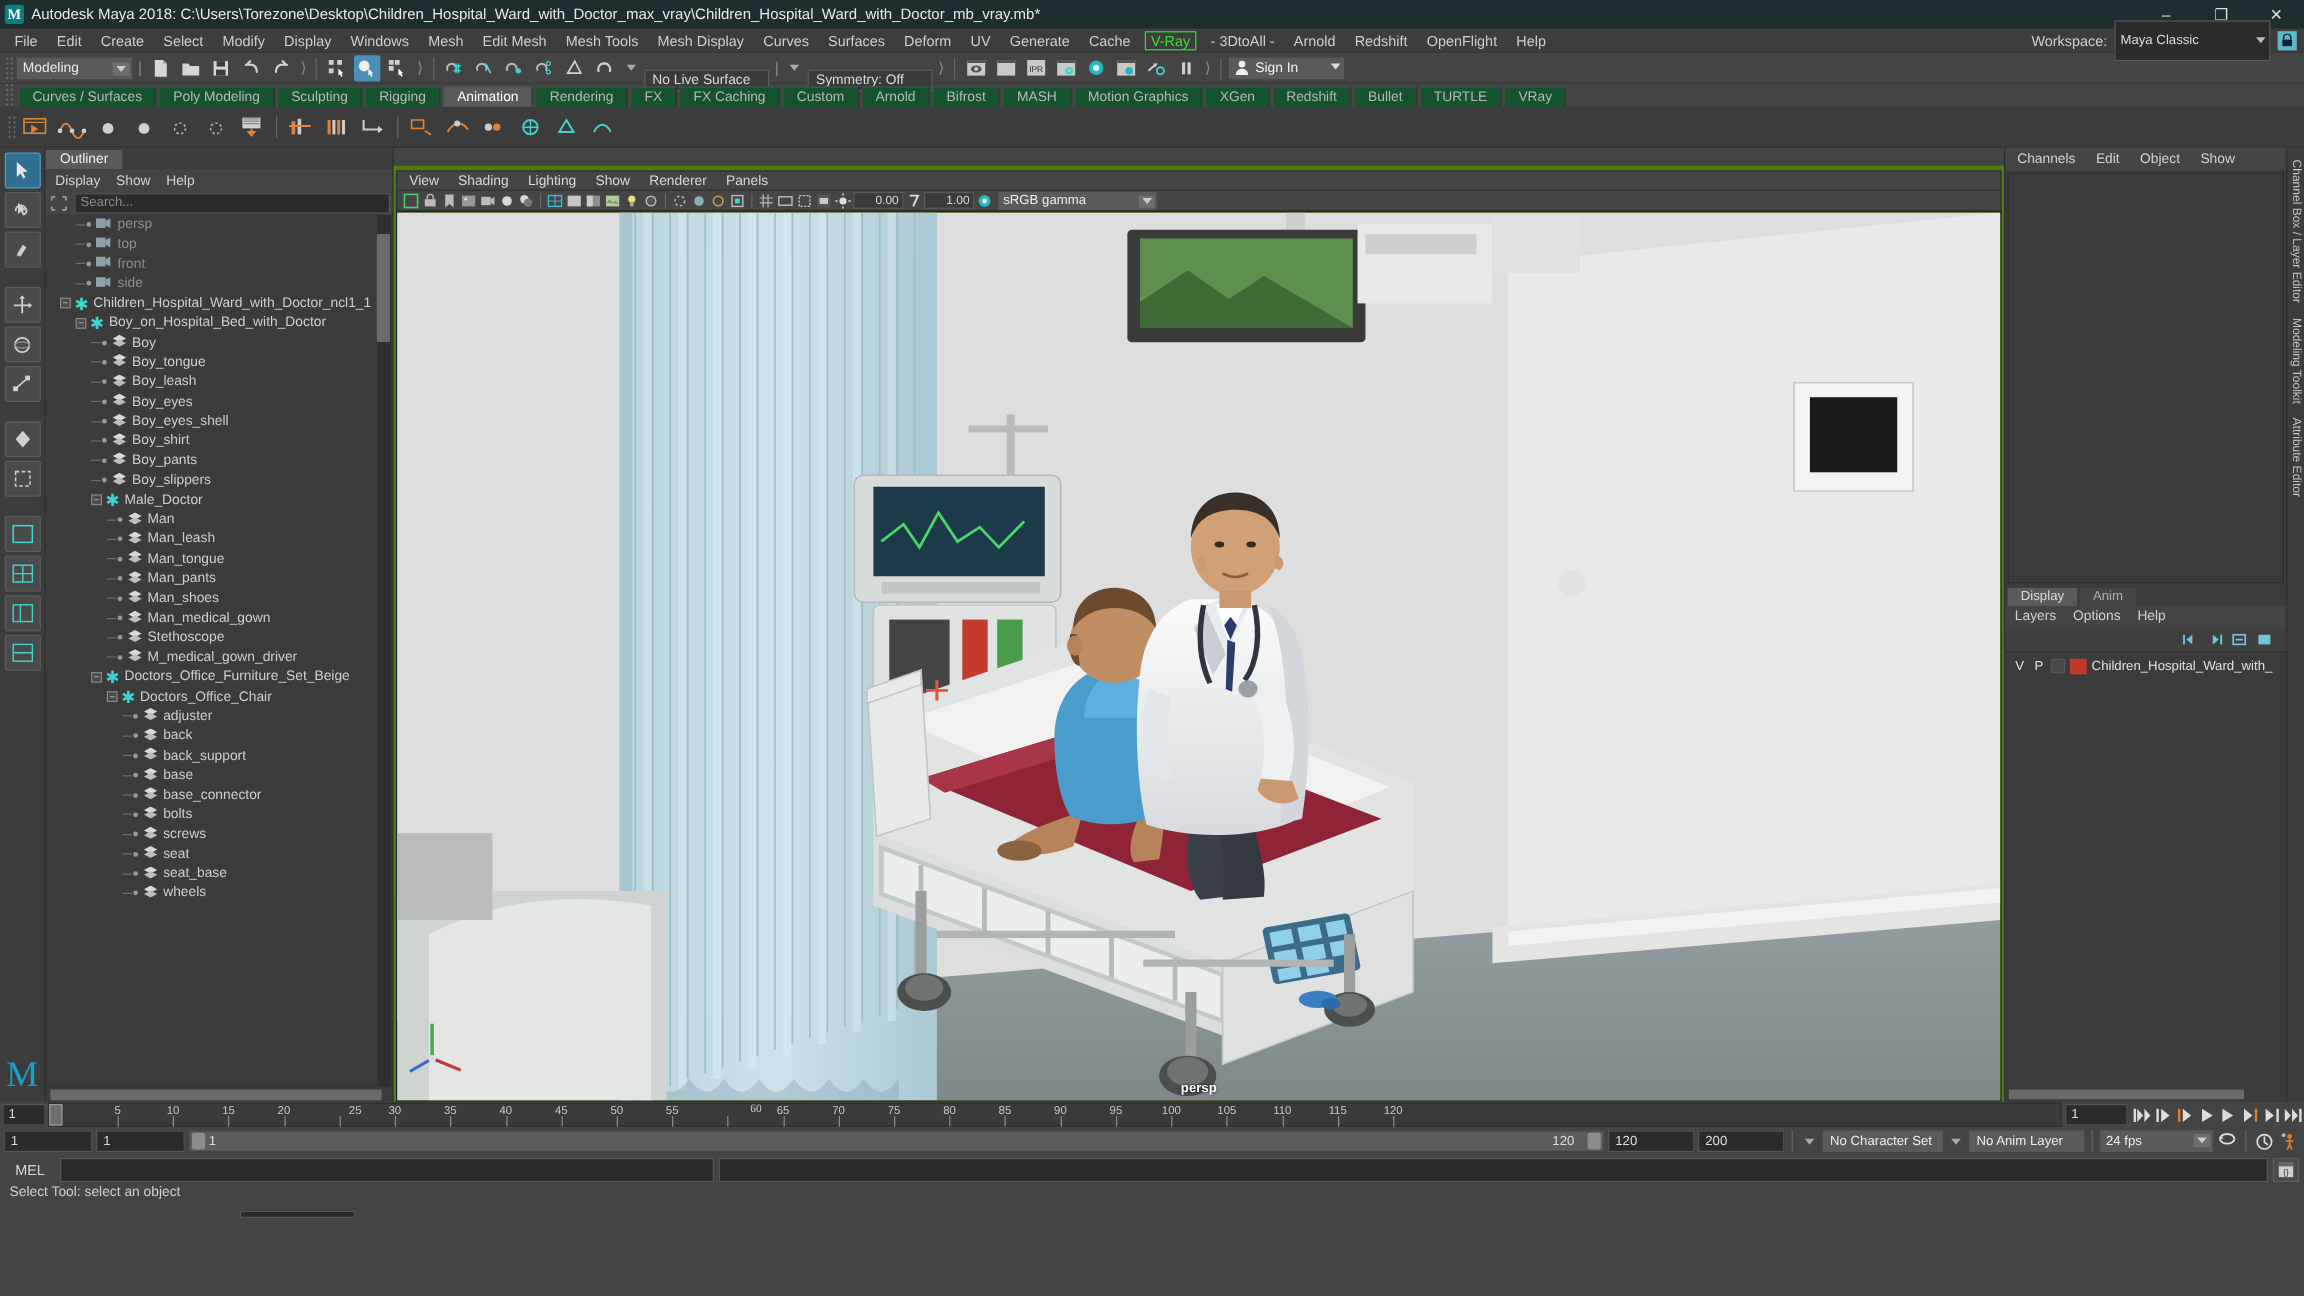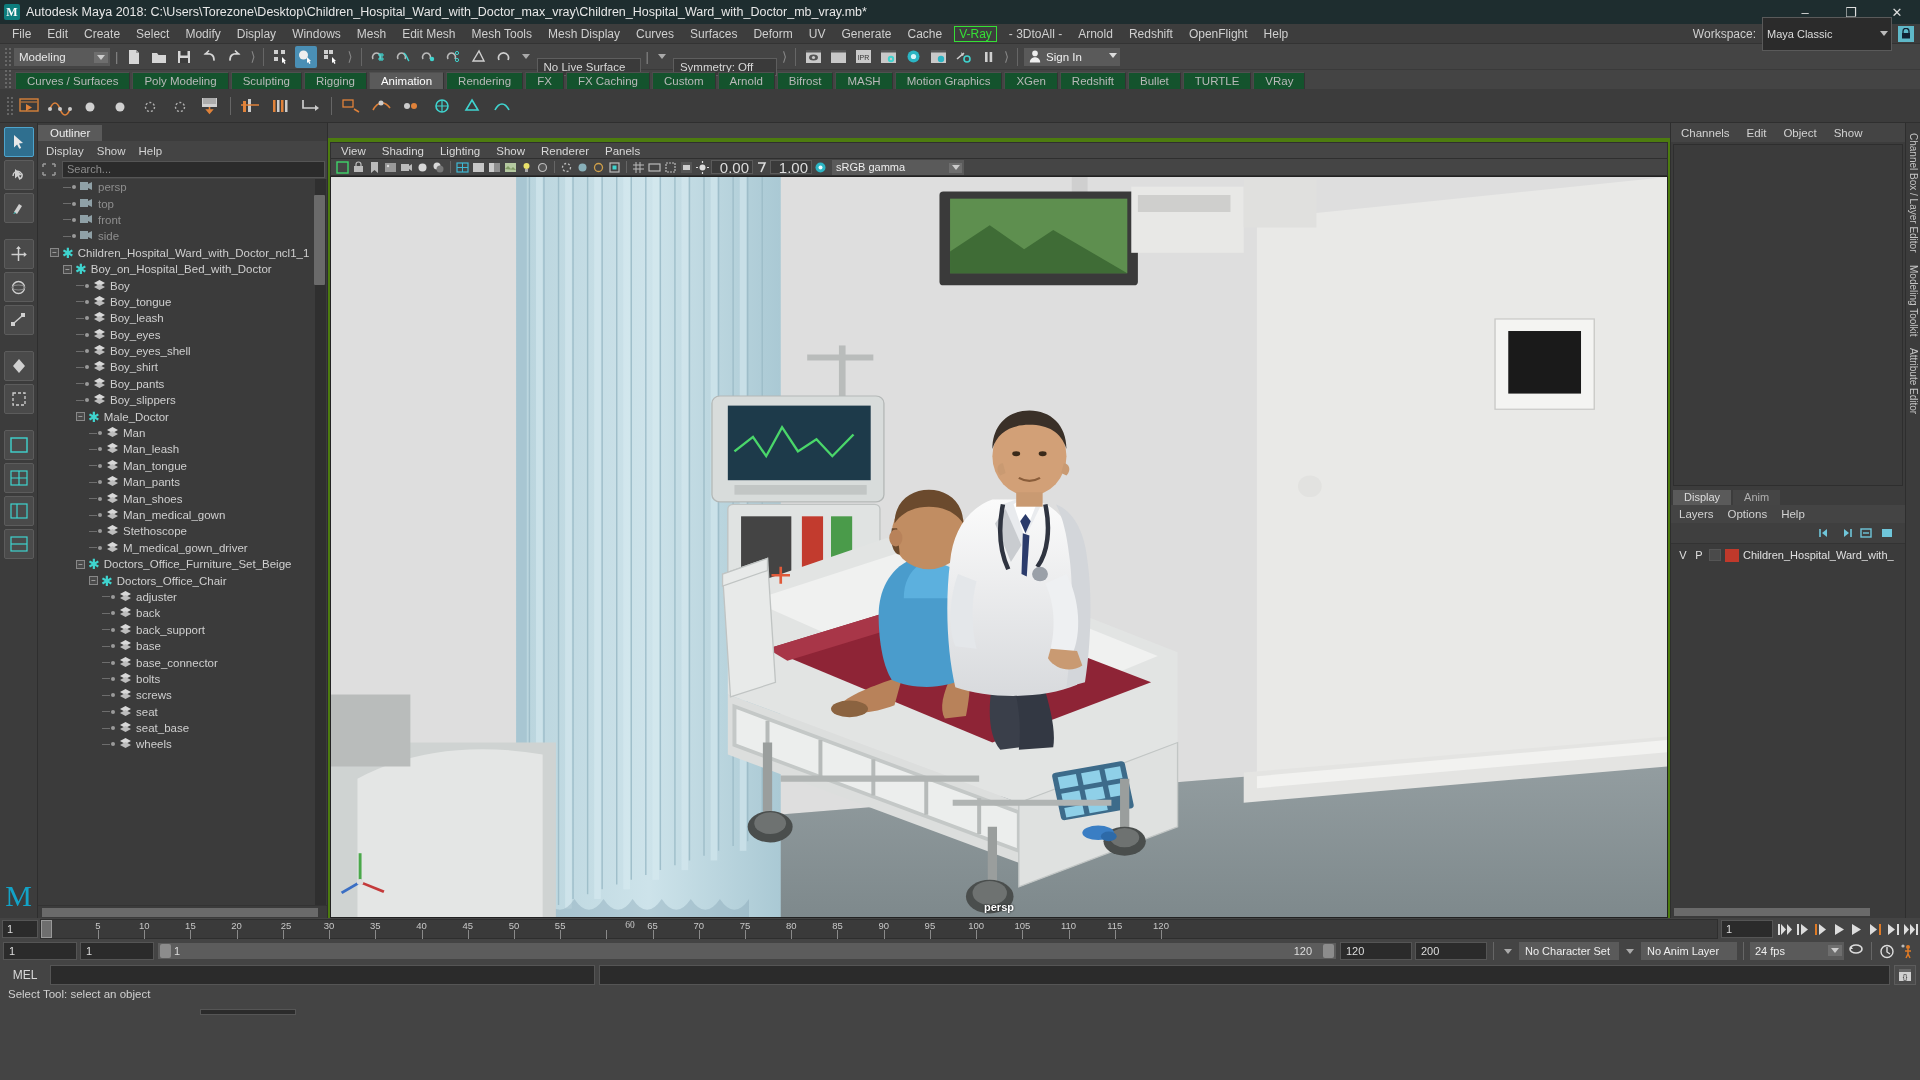--- a/index.html
+++ b/index.html
@@ -128,21 +128,21 @@
   .hthumb { position:absolute; left:4px; top:2px; height:9px; width:276px; background:#6a6a6a; }
 
   
   .viewwrap { flex:1; background:#4d7c0f; display:flex; flex-direction:column; padding: 4px 2px 0 2px; margin-top: 15px;}
   .vp-menubar { height:17px; background:#454545; display:flex;align-items:center;
     gap:16px; padding-left:10px; font-size:11.5px; color:#d8d8d8; border:1px solid #2f2f2f;}
   .vp-toolbar { height:17px; background:#454545; display:flex;align-items:center;
     gap:1px; padding-left:4px; border:1px solid #2f2f2f; border-top:none;}
   .vp-ico{width:15px;height:15px;display:flex;align-items:center;justify-content:center;}
   .vp-num { background:#3a3a3a;border:1px solid #5a5a5a; height:14px; width:42px;
-    font-size:15px;color:#ddd;display:flex;align-items:center;justify-content:flex-end;padding-right:3px;}
+    font-size:10px;color:#ddd;display:flex;align-items:center;justify-content:flex-end;padding-right:3px;}
   .vp-gamma { background:#5a5a5a; height:15px; width:132px; font-size:11px; color:#eee;
     display:flex;align-items:center;padding:0 4px; position:relative; margin-left:3px;}
   .vp-gamma .ca{position:absolute;right:2px;top:3px;width:13px;height:10px;background:#6e6e6e;
     display:flex;align-items:center;justify-content:center;}
   .vp-gamma .ca:after{content:"";width:0;height:0;border-left:4px solid transparent;
     border-right:4px solid transparent;border-top:5px solid #ccc;}
   .viewport { flex:1; position:relative; overflow:hidden; border:1px solid #222; }
   .vp-label { position:absolute; bottom:4px; left:50%; transform:translateX(-50%);
     color:#fff; font-size:11px; font-weight:bold; text-shadow:0 0 2px #000; }
 
@@ -1459,21 +1459,21 @@
       <div class="ts-cursor"></div>
     <div class="ts-tick" style="left: 56.9748px;"></div>
         <div class="ts-lbl" style="left: 56.9748px;">5</div>
         <div class="ts-tick" style="left: 103.193px;"></div>
         <div class="ts-lbl" style="left: 103.193px;">10</div>
         <div class="ts-tick" style="left: 149.412px;"></div>
         <div class="ts-lbl" style="left: 149.412px;">15</div>
         <div class="ts-tick" style="left: 195.63px;"></div>
         <div class="ts-lbl" style="left: 195.63px;">20</div>
         <div class="ts-tick" style="left: 241.849px;"></div>
-        <div class="ts-lbl" style="left: 245px;">25</div>
+        <div class="ts-lbl" style="left: 255px;">25</div>
         <div class="ts-tick" style="left: 288.067px;"></div>
         <div class="ts-lbl" style="left: 288.067px;">30</div>
         <div class="ts-tick" style="left: 334.286px;"></div>
         <div class="ts-lbl" style="left: 334.286px;">35</div>
         <div class="ts-tick" style="left: 380.504px;"></div>
         <div class="ts-lbl" style="left: 380.504px;">40</div>
         <div class="ts-tick" style="left: 426.723px;"></div>
         <div class="ts-lbl" style="left: 426.723px;">45</div>
         <div class="ts-tick" style="left: 472.941px;"></div>
         <div class="ts-lbl" style="left: 472.941px;">50</div>

